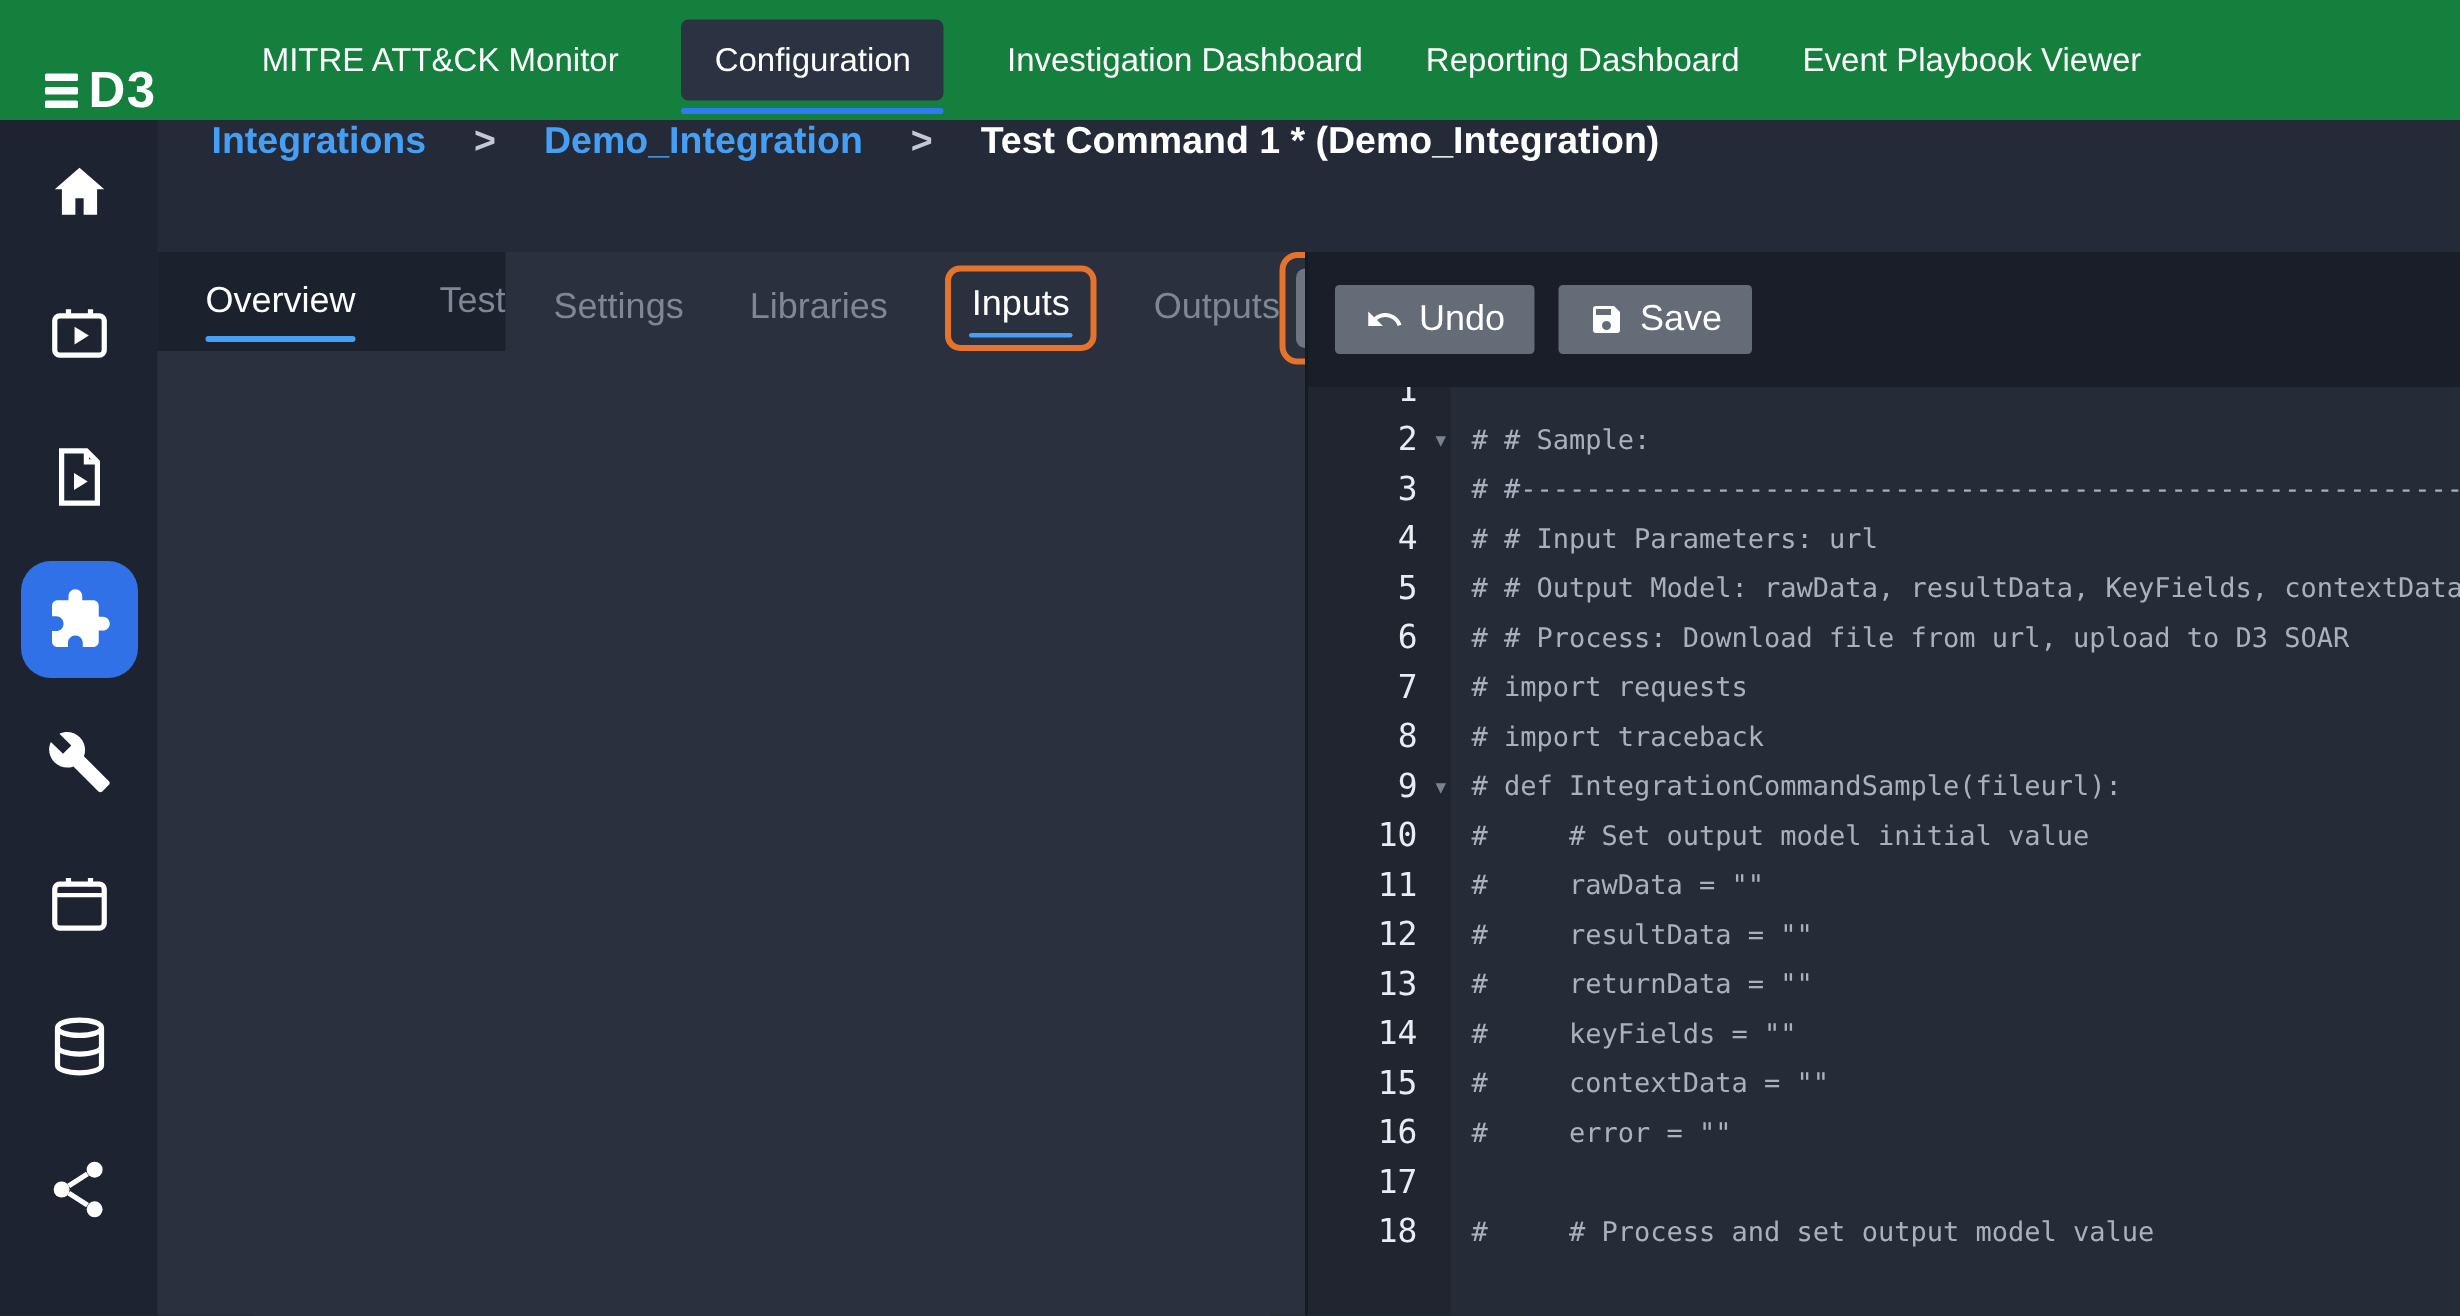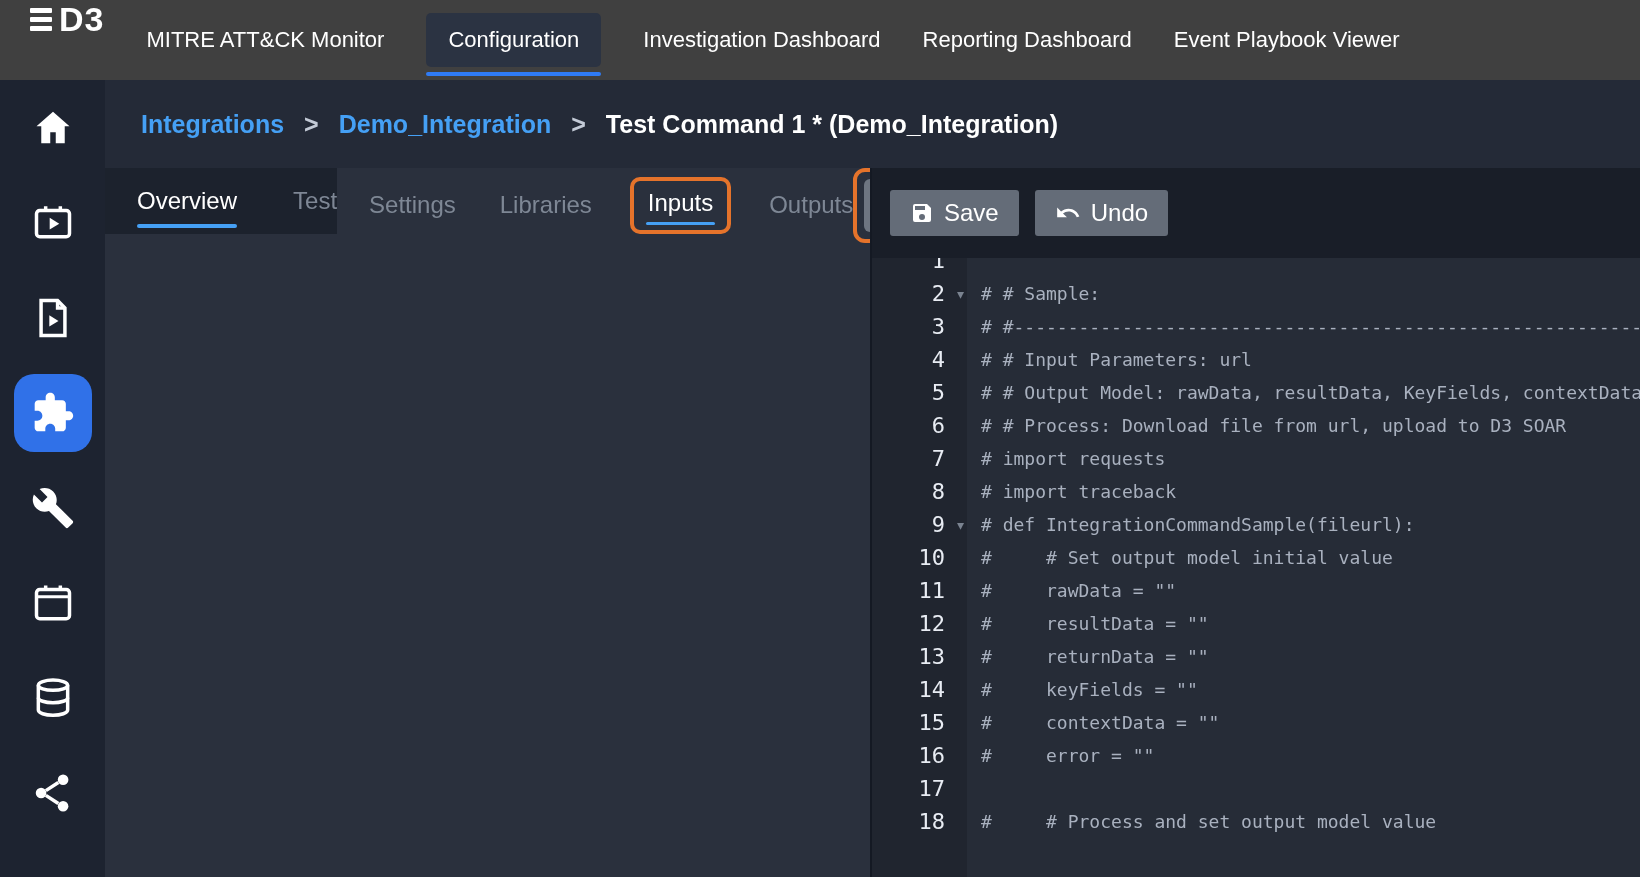--- a/index.html
+++ b/index.html
@@ -1,21 +1,21 @@
 <!DOCTYPE html>
 <html style="--accent_blue: #2f7bf5; --link_blue: #45a0f5; --highlight_orange: #e5732b; --sidebar_active_blue: #3071e8;"><head>
 <meta charset="utf-8">
 <style>
   * { margin:0; padding:0; box-sizing:border-box; }
   html,body { width:1640px; height:877px; overflow:hidden; background:#262c37;
               font-family:"Liberation Sans", sans-serif; }
   .app { width:1640px; height:877px; display:flex; flex-direction:column; }
 
   
-  .topnav { height:80px; background:#404040; display:flex; align-items:flex-start; flex:none; }
+  .topnav { height:80px; background:#15803d; display:flex; align-items:flex-end; flex:none;gap:28px; }
   .logo { display:flex; align-items:center; gap:7px; margin-left:30px; cursor:pointer; }
   .logo-bars { display:flex; flex-direction:column; gap:4px; }
   .logo-bars i { display:block; width:22px; height:5px; background:#fff; border-radius:1px; }
   .logo-text { color:#fff; font-size:34px; font-weight:bold; letter-spacing:1px; }
   .nav-items { display:flex; align-items:center; gap:42px; margin-left:42px; height:100%; }
   .nav-item { color:#fff; font-size:22px; font-weight:normal; cursor:pointer; position:relative;
               padding:14px 0; white-space:nowrap; }
   .nav-item.active { background:#2b3342; padding:14px 22px; border-radius:5px; }
   .nav-item.active::after { content:""; position:absolute; left:0; right:0; bottom:-9px;
               height:4px; background:var(--accent_blue,#2f7bf5); border-radius:2px; }
@@ -23,22 +23,22 @@
   
   .layout { flex:1; display:flex; min-height:0; }
   .sidebar { width:105px; background:#1d2330; display:flex; flex-direction:column;
              align-items:center; padding-top:9px; gap:17px; flex:none; }
   .side-btn { width:78px; height:78px; display:flex; align-items:center; justify-content:center;
               border-radius:20px; cursor:pointer; flex:none; }
   .side-btn.active { background:var(--sidebar_active_blue,#3071e8); }
   .content { flex:1; display:flex; flex-direction:column; min-width:0; }
 
   
-  .breadcrumb { height:88px; background:#242a37; display:flex; align-items:center;
-                padding-left:36px; gap:20px; flex:none; }
+  .breadcrumb { height:88px; background:#242a37; display:flex; 
+                padding-left:36px; gap:32px; flex:none; }
   .crumb-link { color:var(--link_blue,#45a0f5); font-size:25px; font-weight:bold; cursor:pointer; }
   .crumb-sep { color:#c3cad6; font-size:25px; font-weight:bold; }
   .crumb-current { color:#fff; font-size:25px; font-weight:bold; }
 
   .main { flex:1; display:flex; min-height:0; }
 
   
   .left-panel { width:765px; flex:none; background:#2a303d; display:flex; flex-direction:row; }
   .tabs-row { height:66px; background:#1c222d; display:flex; align-items:center;
               padding-left:32px; gap:56px; flex:none; }
@@ -212,31 +212,31 @@
                 <span class="doc-line l2"></span>
                 <span class="doc-line l3"></span>
               </div>
             </div>
           </div>
         </section>
 
         <section class="right-panel">
           <div class="editor-toolbar">
             <button class="tool-btn">
+              <svg width="26" height="26" viewBox="0 0 24 24">
+                <path d="M12.5 8c-2.65 0-5.05.99-6.9 2.6L2 7v9h9l-3.62-3.62c1.39-1.16 3.16-1.88 5.12-1.88 3.54 0 6.55 2.31 7.6 5.5l2.37-.78C21.08 11.03 17.15 8 12.5 8z" fill="#fff"></path>
+              </svg>
+              <span>Undo</span>
+            </button>
+            <button class="tool-btn">
               <svg width="24" height="24" viewBox="0 0 24 24">
                 <path d="M17 3H5a2 2 0 0 0-2 2v14a2 2 0 0 0 2 2h14a2 2 0 0 0 2-2V7zM12 19a3 3 0 1 1 0-6 3 3 0 0 1 0 6zm3-10H5V5h10z" fill="#fff"></path>
               </svg>
               <span>Save</span>
             </button>
-            <button class="tool-btn">
-              <svg width="26" height="26" viewBox="0 0 24 24">
-                <path d="M12.5 8c-2.65 0-5.05.99-6.9 2.6L2 7v9h9l-3.62-3.62c1.39-1.16 3.16-1.88 5.12-1.88 3.54 0 6.55 2.31 7.6 5.5l2.37-.78C21.08 11.03 17.15 8 12.5 8z" fill="#fff"></path>
-              </svg>
-              <span>Undo</span>
-            </button>
           </div>
           <div class="editor">
             <div class="gutter-bg"></div>
             <div class="code-lines">
               <div class="code-line">
                   <span class="ln"><span>1</span></span>
                   <span class="code-text"></span>
                 </div>
               <div class="code-line">
                   <span class="ln"><span>2</span><span class="fold">▾</span></span>

